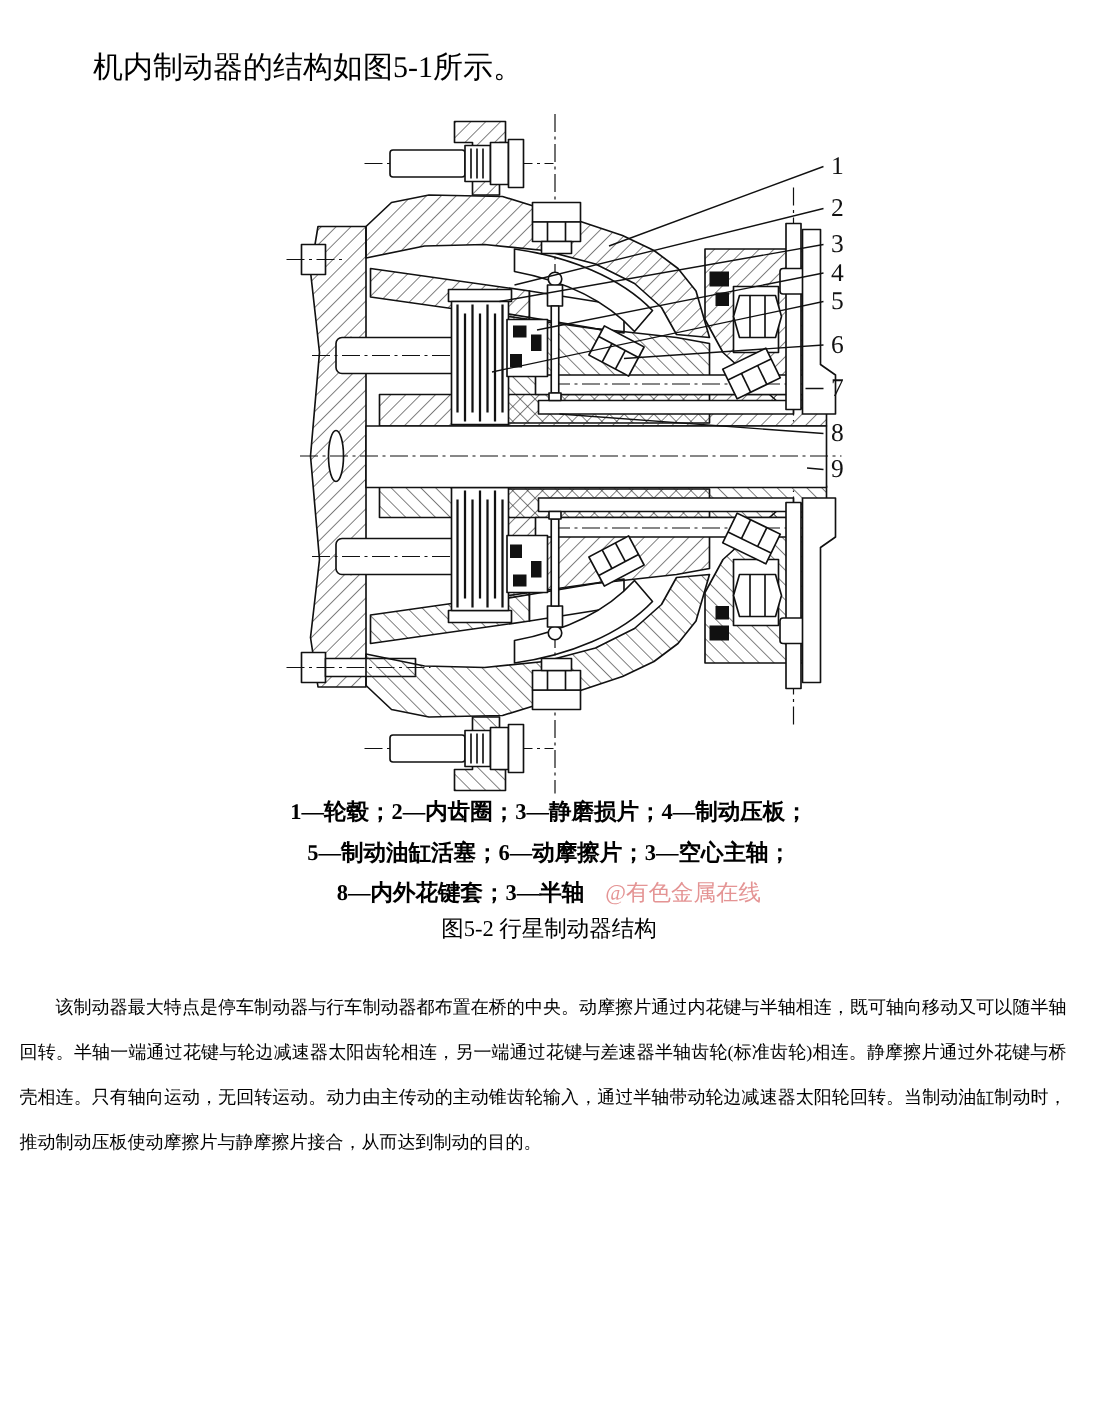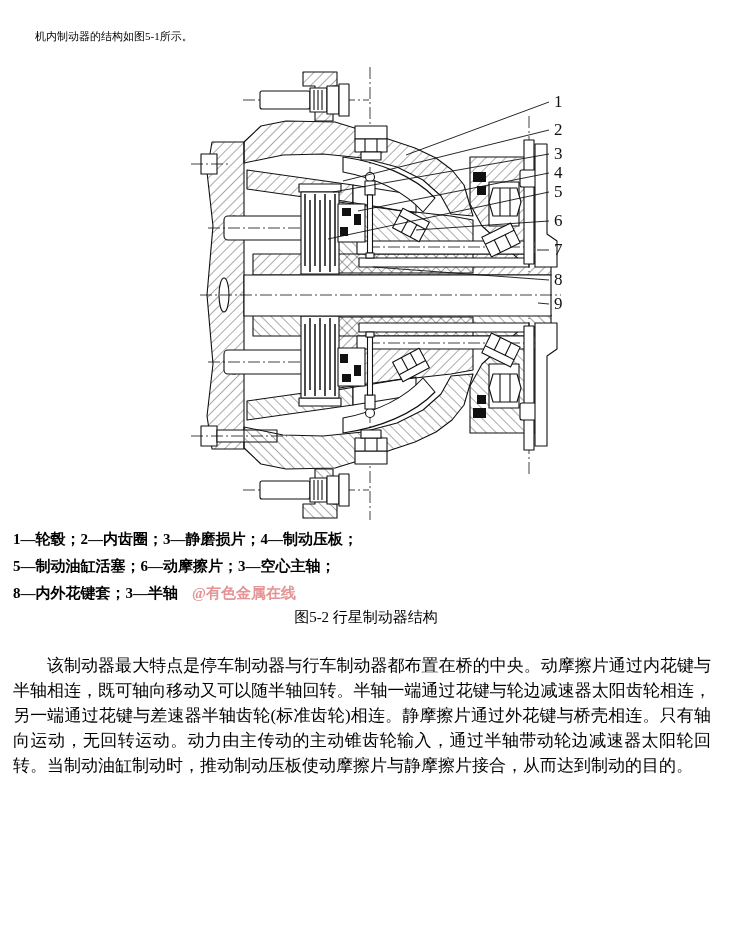--- a/index.html
+++ b/index.html
@@ -1,30 +1,30 @@
 <!DOCTYPE html>
 <html><head>
 <meta charset="utf-8">
 <style>
   html,body{margin:0;padding:0;}
   body{
     width:730px;height:934px;overflow:hidden;background:#ffffff;
     font-family:"Liberation Serif","DejaVu Serif",serif;color:#000;
   }
   .page{padding:26px 11px 0 13px;}
-  .intro{font-size:11px;line-height:20px;text-indent:2em;margin:0;}
+  .intro{font-size:20px;line-height:20px;text-indent:2em;margin:9px;}
   .figure-wrap{margin-top:18px;}
   .diagram-box{margin-left:170px;width:400px;height:456px;}
   svg .cl{stroke-dasharray:12 3 2 3;stroke-width:0.8;}
   svg .disc{stroke-width:1.5;}
-  .captions{margin-top:6px;text-align:left;font-size:15px;line-height:27px;font-weight:bold;}
+  .captions{margin-top:0;text-align:center;font-size:15px;line-height:27px;font-weight:bold;}
   .cap-line{white-space:nowrap;}
-  .watermark{font-weight:bold;color:#e49494;margin-left:14px;font-size:15px;}
+  .watermark{font-weight:normal;color:#e49494;margin-left:14px;font-size:15px;}
   .fig-title{margin-top:0;text-align:center;font-size:15px;line-height:20px;font-weight:normal;}
-  .bodytext{font-size:17px;line-height:25px;text-indent:2em;text-align:justify;margin:24px 8px 0 0;}
+  .bodytext{font-size:12px;line-height:30px;text-indent:2em;text-align:justify;margin:24px 8px 0 0;}
   .bodytext.first{margin-top:26px;}
 </style>
 </head>
 <body>
 
 <div class="page">
 
   <p class="intro">机内制动器的结构如图5-1所示。</p>
 
   <div class="figure-wrap">

